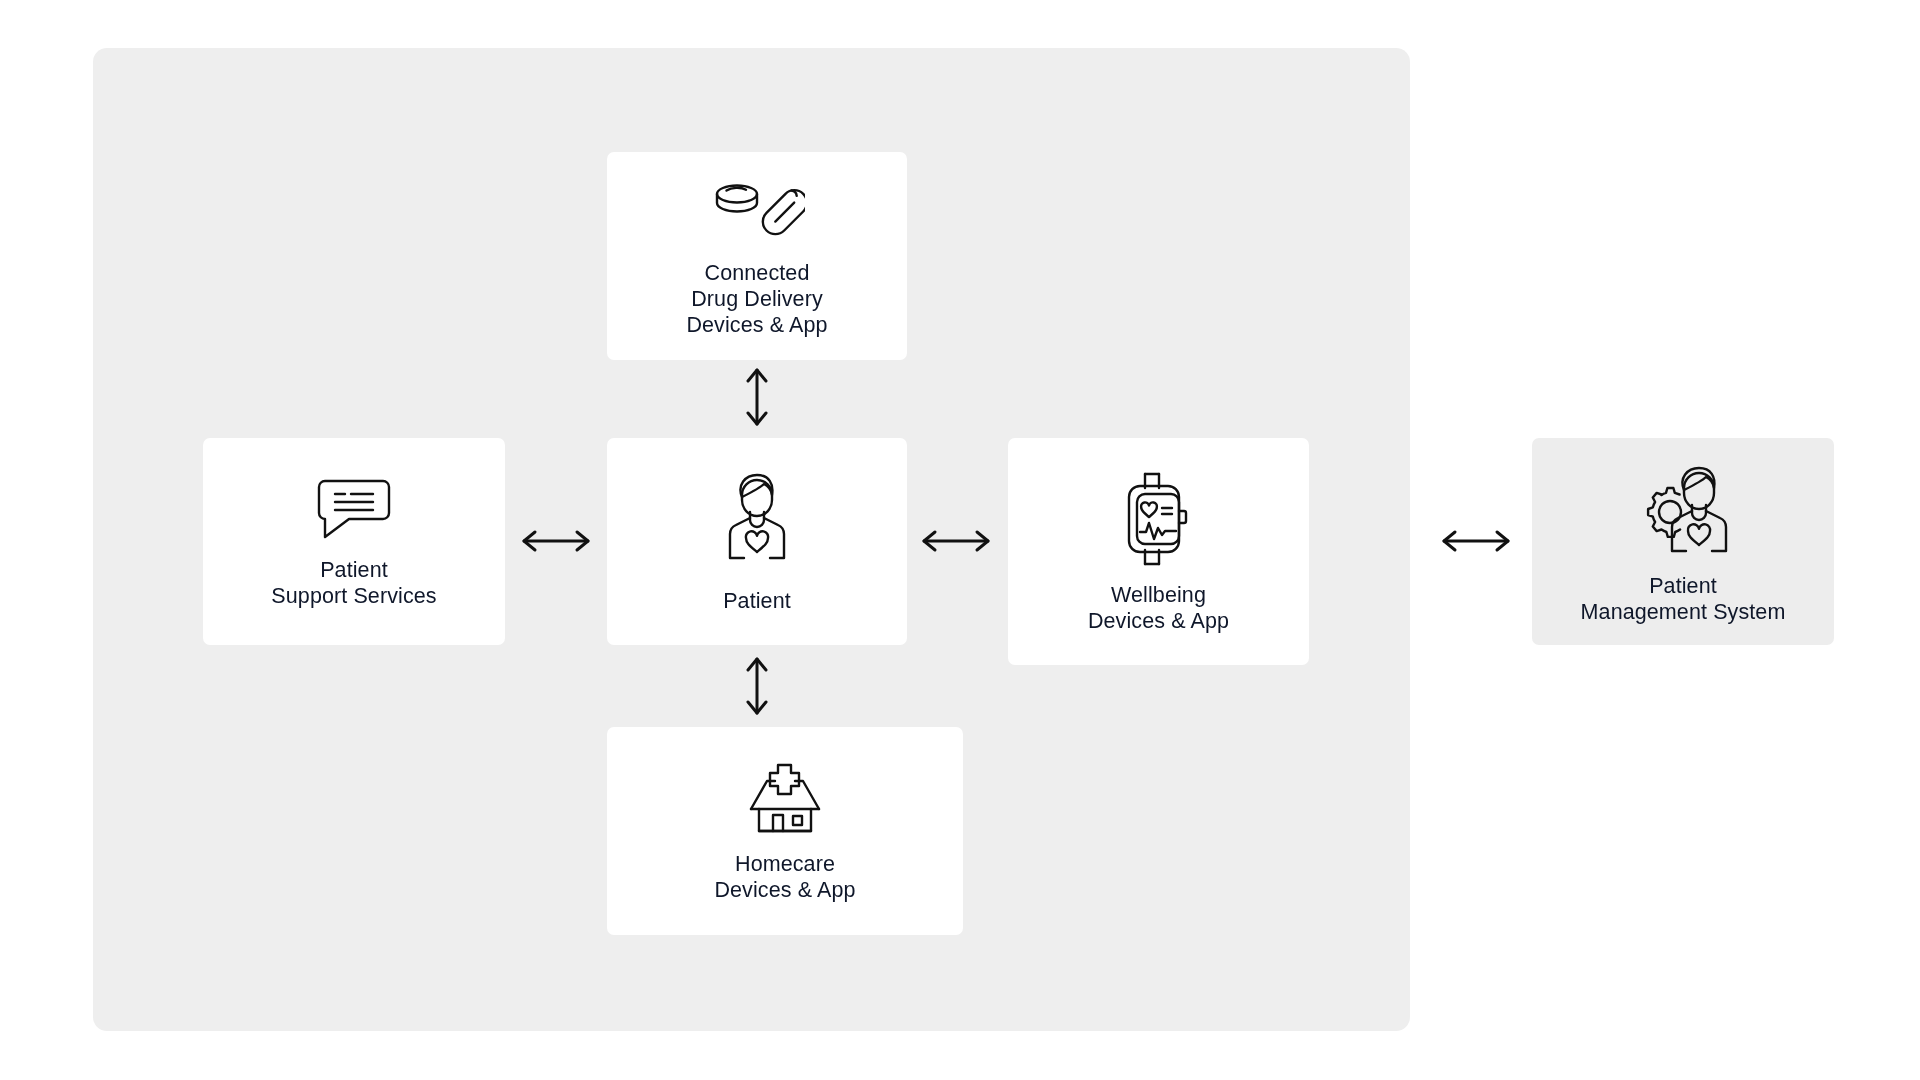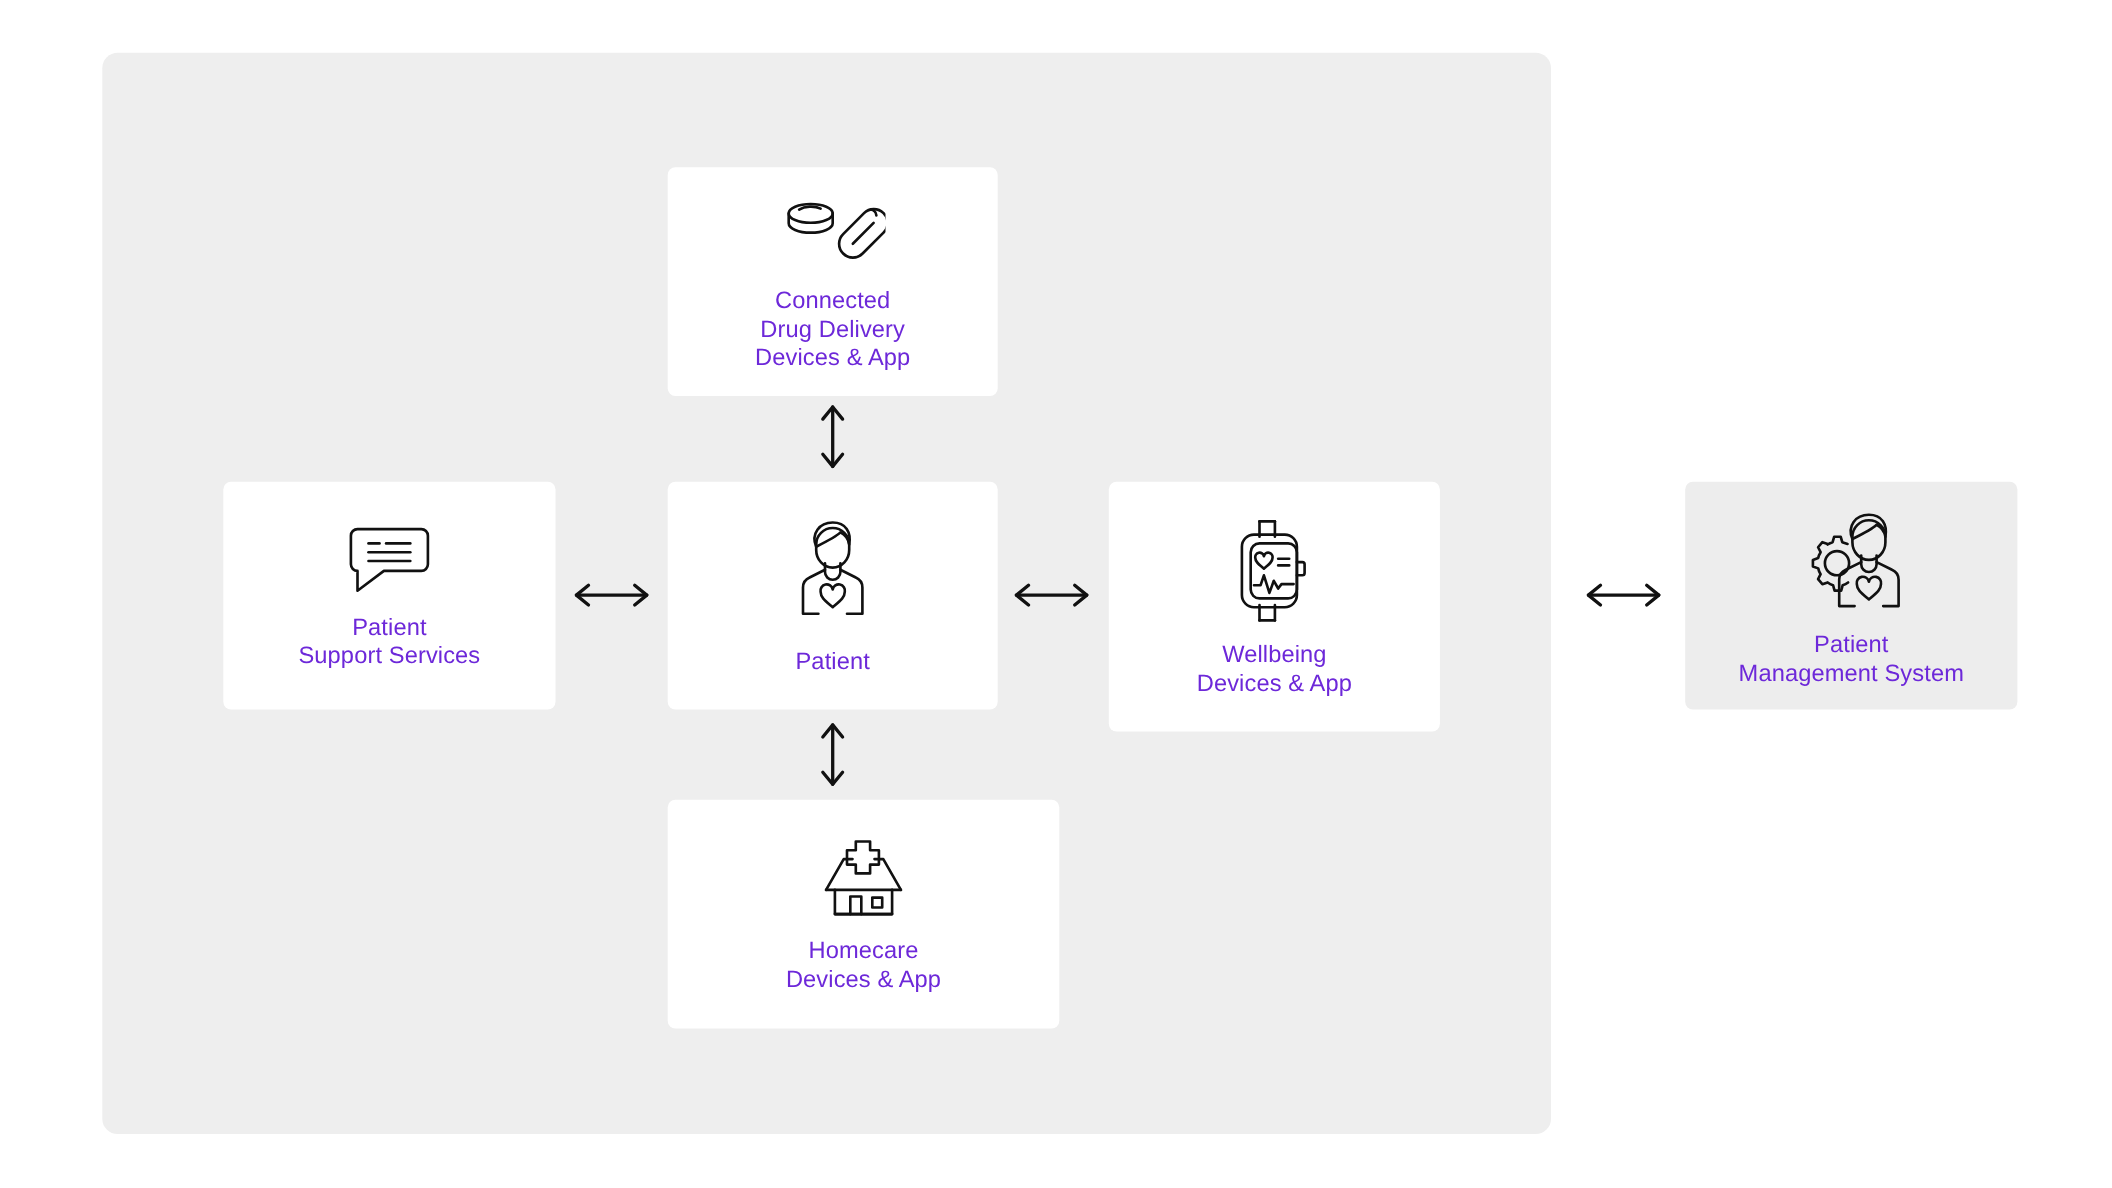--- a/index.html
+++ b/index.html
@@ -49,21 +49,21 @@
 
   .card-icon {
     display: flex;
     align-items: center;
     justify-content: center;
     width: 100%;
   }
   .card-label {
     margin-top: 14px;
     text-align: center;
-    color: #6d28d9;
+    color: #0f172a;
     font-size: 21.5px;
     line-height: 26px;
     letter-spacing: 0.1px;
     white-space: pre-line;
     font-family: "Liberation Sans", sans-serif;
   }
 
   
   #card-drug    { left: 607px;  top: 152px; width: 300px; height: 208px; }
   #card-support { left: 203px;  top: 438px; width: 302px; height: 207px; }

